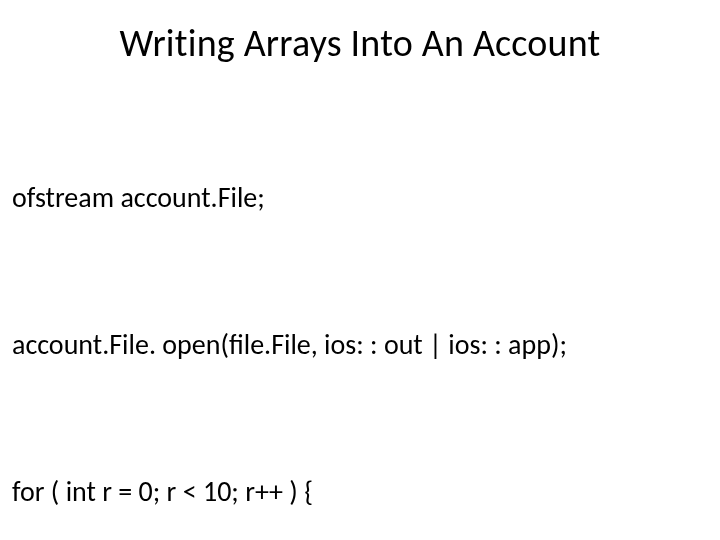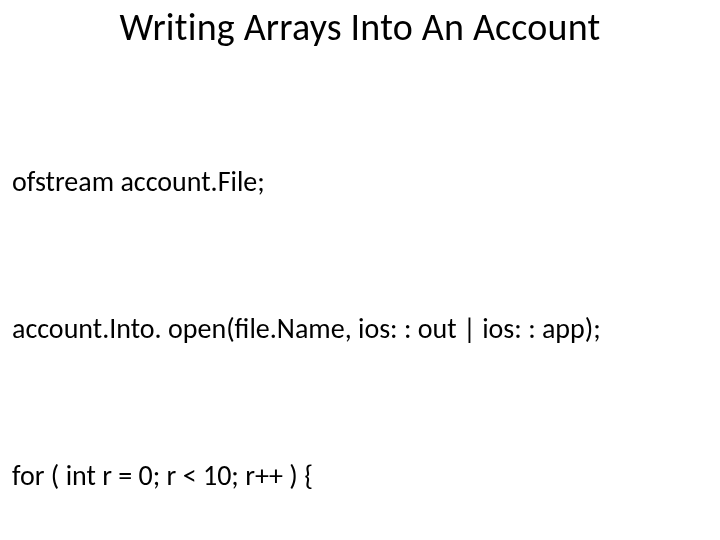--- a/index.html
+++ b/index.html
@@ -8,21 +8,21 @@
     width: 720px;
     height: 540px;
     background: #ffffff;
     font-family: Calibri, "Segoe UI", Arial, sans-serif;
     color: #000000;
   }
   .slide {
     box-sizing: border-box;
     width: 720px;
     height: 540px;
-    padding: 4px 12px 0 12px;
+    padding: 20px 12px 0 12px;
   }
   .title {
     font-size: 38px;
     font-weight: 400;
     text-align: center;
     margin: 0 0 4px 0;
     letter-spacing: 0.2px;
   }
   .code {
     font-size: 28px;
@@ -32,21 +32,21 @@
   }
   .code .line { display: block; margin-top: 36px; }
 </style>
 </head>
 <body>
 
 <div class="slide">
   <h1 class="title">Writing Arrays Into An Account</h1>
   <div class="code">
     <span class="line">ofstream account.File;</span>
-    <span class="line">account.Into. open(file.Name, ios: : out | ios: : app);</span>
+    <span class="line">account.File. open(file.File, ios: : out | ios: : app);</span>
     <span class="line">for ( int r = 0; r &lt; 10; r++ ) {</span>
     
     
     
     
     
     
   </div>
 </div>
 

